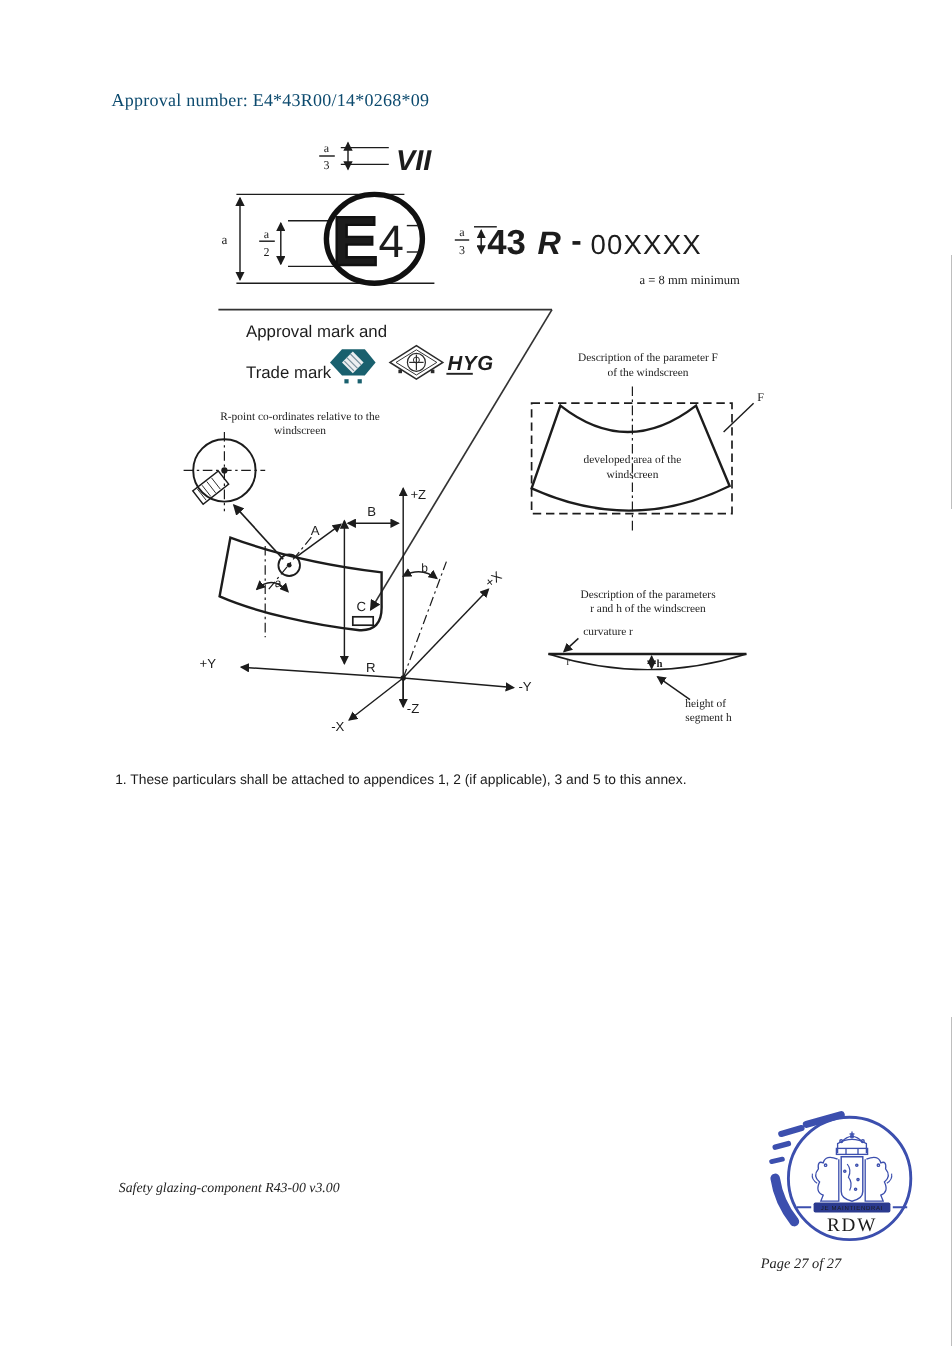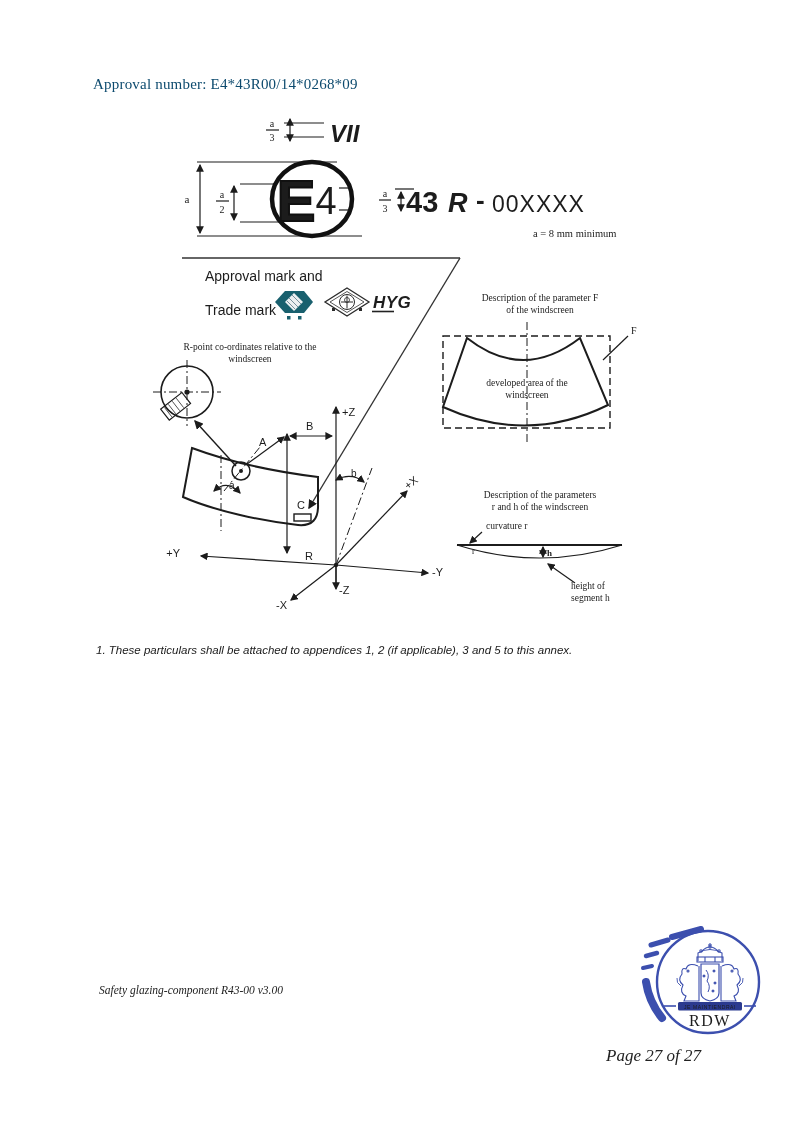--- a/index.html
+++ b/index.html
@@ -15,31 +15,31 @@
     font-family:"Liberation Serif", serif;
     font-weight:normal;font-size:15px;color:#0c4a6e;
     letter-spacing:0.2px;
     margin-top:40px;
   }
   .figure-svg{position:absolute;left:0;top:0;}
   .stamp-svg{position:absolute;left:630px;top:915px;}
   .footnote{
     position:absolute;left:96px;top:644px;width:600px;
     font-family:"Liberation Sans", sans-serif;
-    font-size:11.5px;color:#1a1a1a;font-style:italic;
+    font-size:11.5px;color:#1a1a1a;
   }
   .footer-left{
     position:absolute;left:99px;top:984px;
     font-family:"Liberation Serif", serif;
     font-style:italic;font-size:11.5px;color:#222;
   }
   .footer-right{
     position:absolute;right:92px;top:1046px;
     font-family:"Liberation Serif", serif;
-    font-style:italic;font-size:17px;color:#222;text-align:right;
+    font-style:italic;font-size:12px;color:#222;text-align:right;
   }
   
   text{fill:#1c1c1c;}
   .ser{font-family:"Liberation Serif", serif;}
   .san{font-family:"Liberation Sans", sans-serif;}
   .ln{stroke:#1c1c1c;stroke-width:1.2;fill:none;}
   .ln2{stroke:#1c1c1c;stroke-width:2;fill:none;}
   .dashdot{stroke:#1c1c1c;stroke-width:1;fill:none;stroke-dasharray:8 3 2 3;}
 </style>
 </head>

